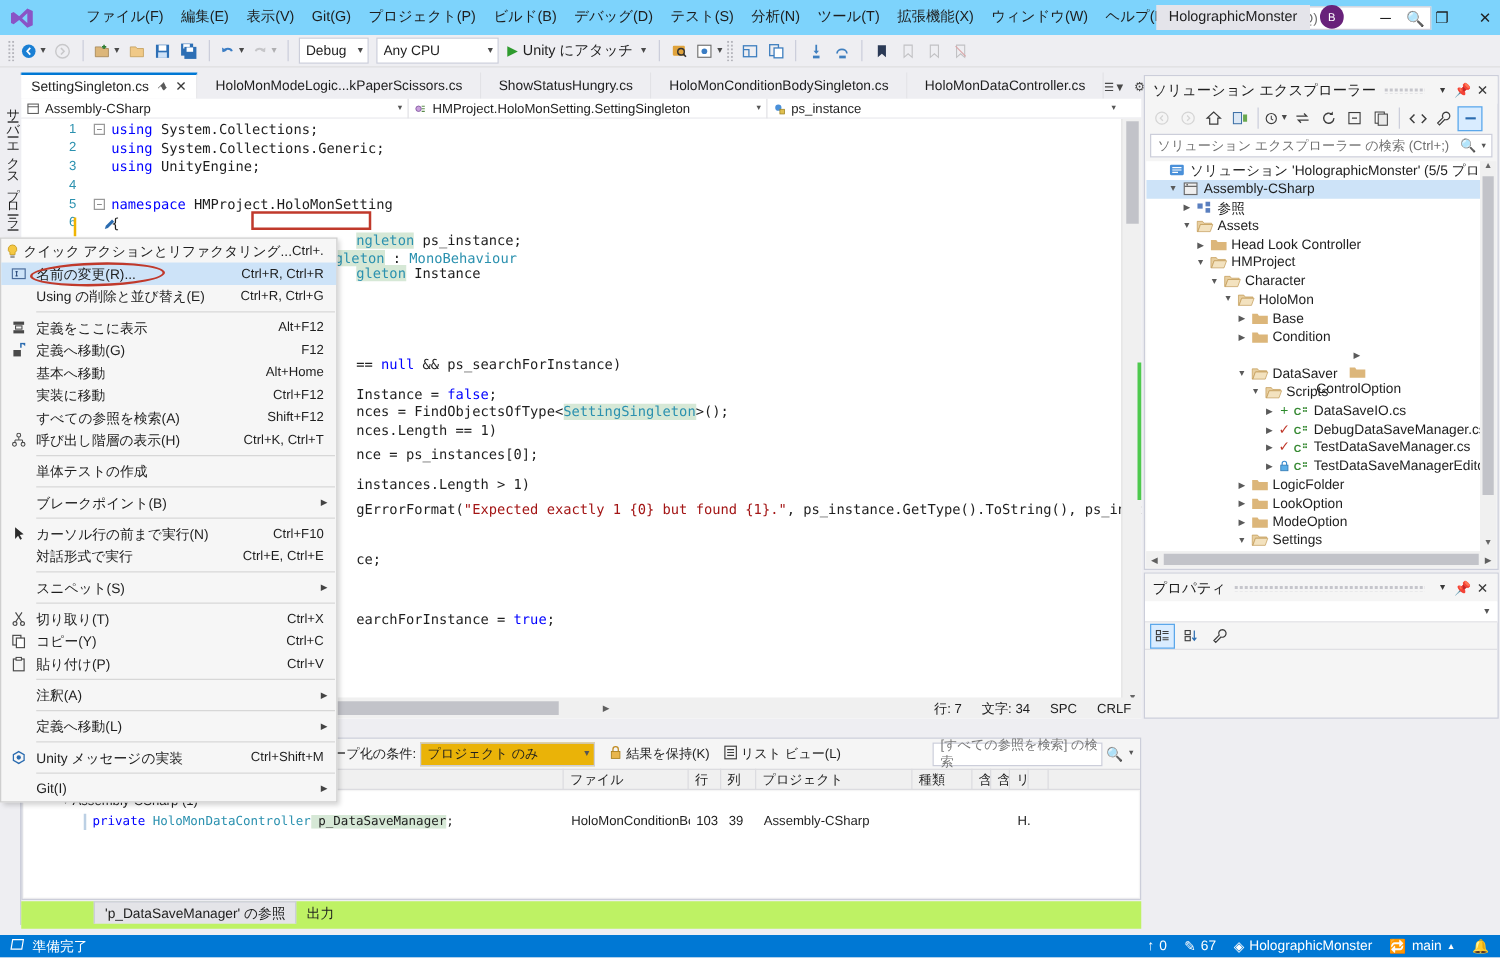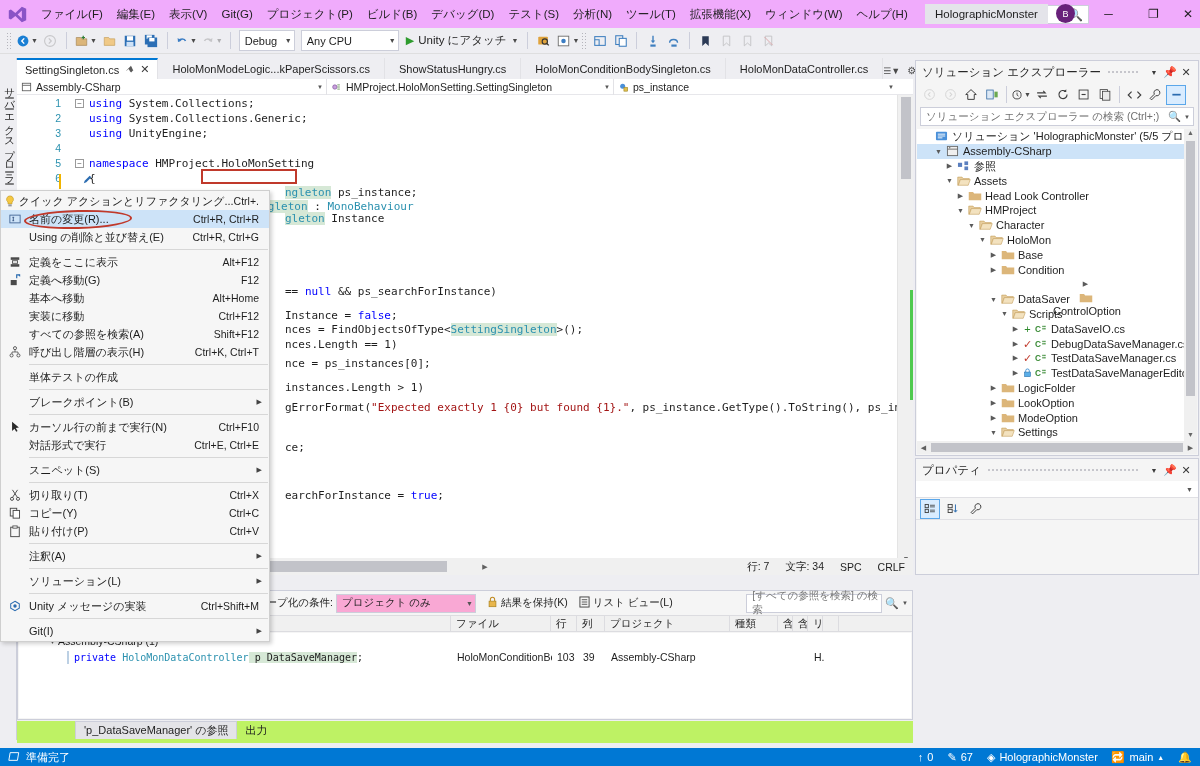--- a/index.html
+++ b/index.html
@@ -9,21 +9,21 @@
     font-size: 11px;
     background: #eeeef2;
     color: #1e1e1e;
     -webkit-font-smoothing: antialiased;
   }
   .app { position:relative; width:1200px; height:766px; background:#eeeef2; }
 
   
   .menubar {
     position:absolute; left:0; top:0; width:1200px; height:28px;
-    background:#f0abfc; display:flex; align-items:center;
+    background:#7dd3fc; display:flex; align-items:center;gap:28px;
   }
   .vslogo { width:34px; height:28px; display:flex; align-items:center; justify-content:center; }
   .vslogo svg { display:block; }
   .menu-item {
     padding:4px 7px; font-size:11.5px; color:#1e1e1e; white-space:nowrap; cursor:default;
     line-height:14px;
   }
   .qsearch {
     margin-left:14px; width:160px; height:19px; background:#fff; border:1px solid #ccceda;
     display:flex; align-items:center; padding:0 4px; position:relative;
@@ -207,21 +207,21 @@
      display:flex; align-items:center; justify-content:flex-end; padding-right:5px; font-size:7px; color:#555; }
   .props-tb { height:22px; display:flex; align-items:center; padding:0 4px; gap:3px;
      border-bottom:1px solid #e0e0e4; }
 
   
   .findres {
     position:absolute; left:17px; top:590px; width:896px; height:130px;
     background:#f5f5f5; border:1px solid #ccceda;
   }
   .fr-toolbar { height:24px; display:flex; align-items:center; padding:0 4px; gap:3px; }
-  .fr-combo { height:19px; background:#f9a8d4; border:1px solid #ccceda; display:flex;
+  .fr-combo { height:19px; background:#eab308; border:1px solid #ccceda; display:flex;
      align-items:center; padding:0 2px 0 5px; font-size:10.5px; justify-content:space-between; }
   .fr-btn { width:20px; height:20px; display:flex; align-items:center; justify-content:center;
      font-size:11px; color:#3a3a3a; }
   .fr-btn.dis { opacity:.35; }
   .fr-label { font-size:10.5px; color:#1e1e1e; margin-left:6px; }
   .fr-search { height:19px; background:#fff; border:1px solid #ccceda; display:flex;
      align-items:center; padding:0 3px 0 5px; font-size:10.5px; color:#777; }
   .grid-head { height:17px; background:#f0f0f0; border-top:1px solid #dcdce0;
      border-bottom:1px solid #dcdce0; display:flex; align-items:center; font-size:10.5px; }
   .gh { height:17px; display:flex; align-items:center; padding-left:5px;
@@ -698,21 +698,21 @@
         </div>
         <div class="ctxsep"></div>
         <div class="ctxitem">
           <span class="ctxicon"></span>
           <span class="ctxlabel">注釈(A)</span>
           <span class="ctxarrow">▶</span>
         </div>
         <div class="ctxsep"></div>
         <div class="ctxitem">
           <span class="ctxicon"></span>
-          <span class="ctxlabel">ソリューション(L)</span>
+          <span class="ctxlabel">定義へ移動(L)</span>
           <span class="ctxarrow">▶</span>
         </div>
         <div class="ctxsep"></div>
         <div class="ctxitem">
           <span class="ctxicon">
             <svg width="12" height="12" viewBox="0 0 14 14">
               <path d="M7 1.5 12 4.3v5.4L7 12.5 2 9.7V4.3z" fill="none" stroke="#2b6cb0" stroke-width="1.2"></path>
               <circle cx="7" cy="7" r="2" fill="#2b6cb0"></circle>
             </svg>
           </span>

